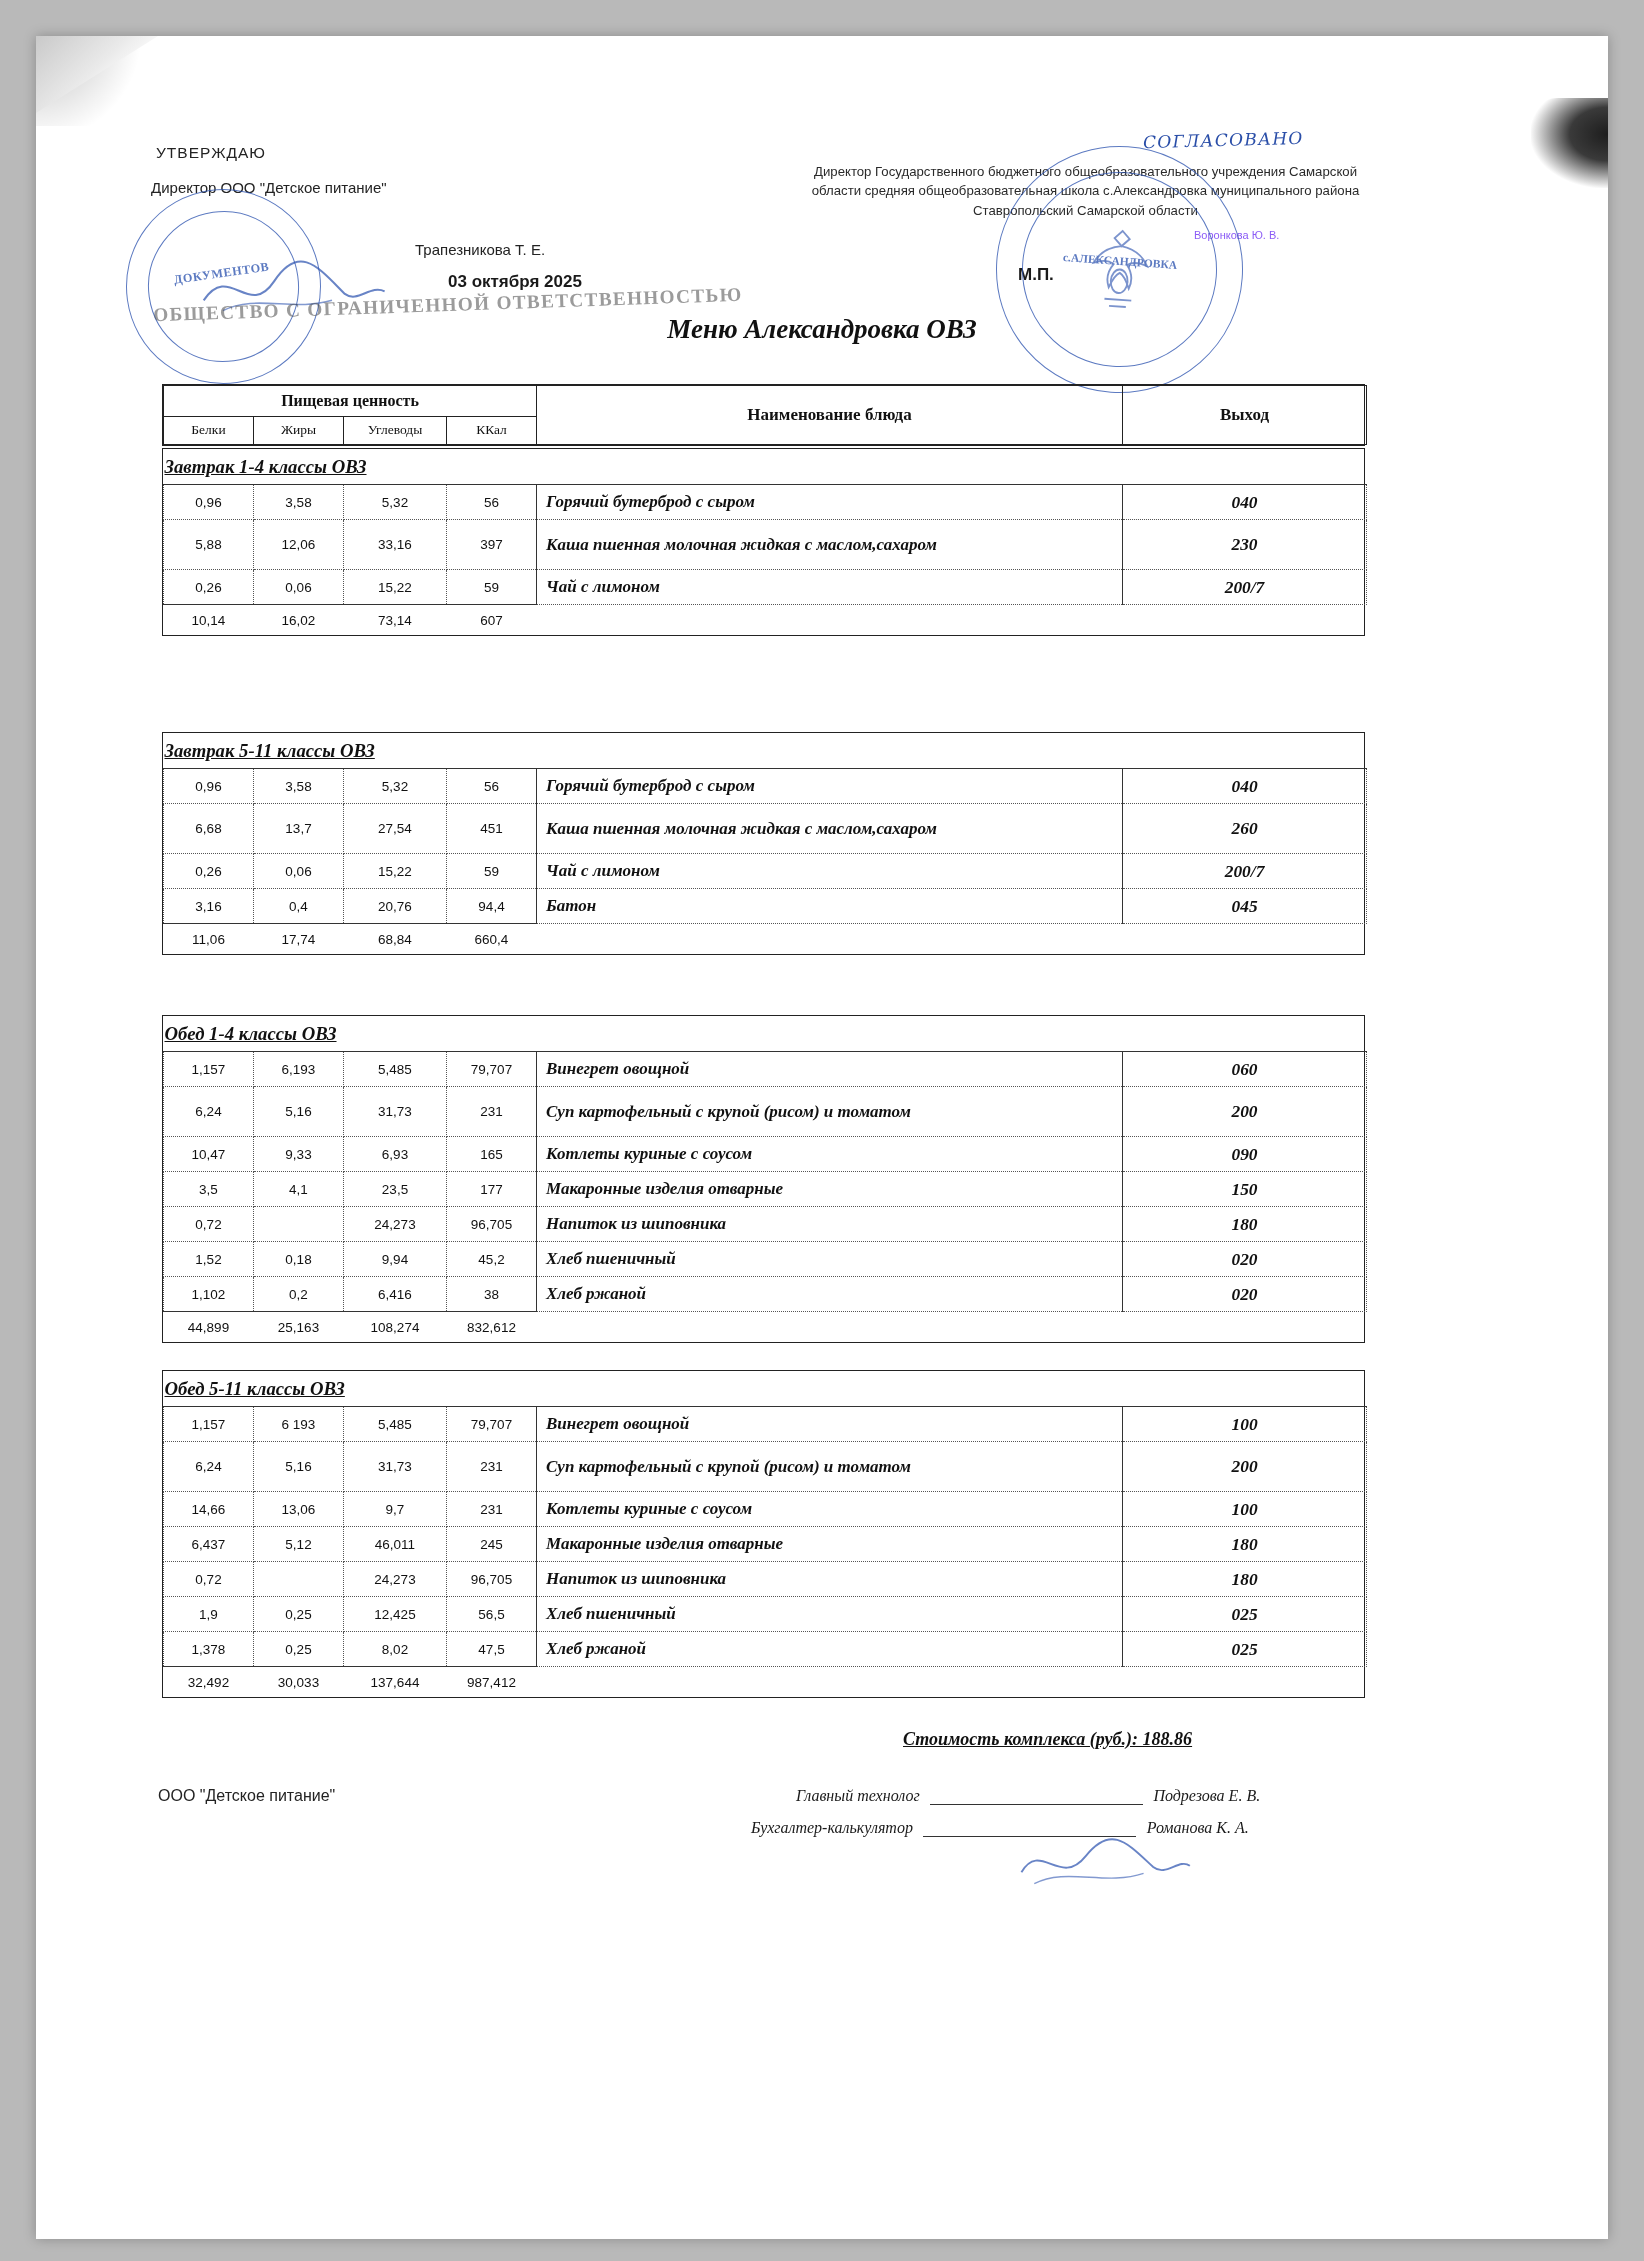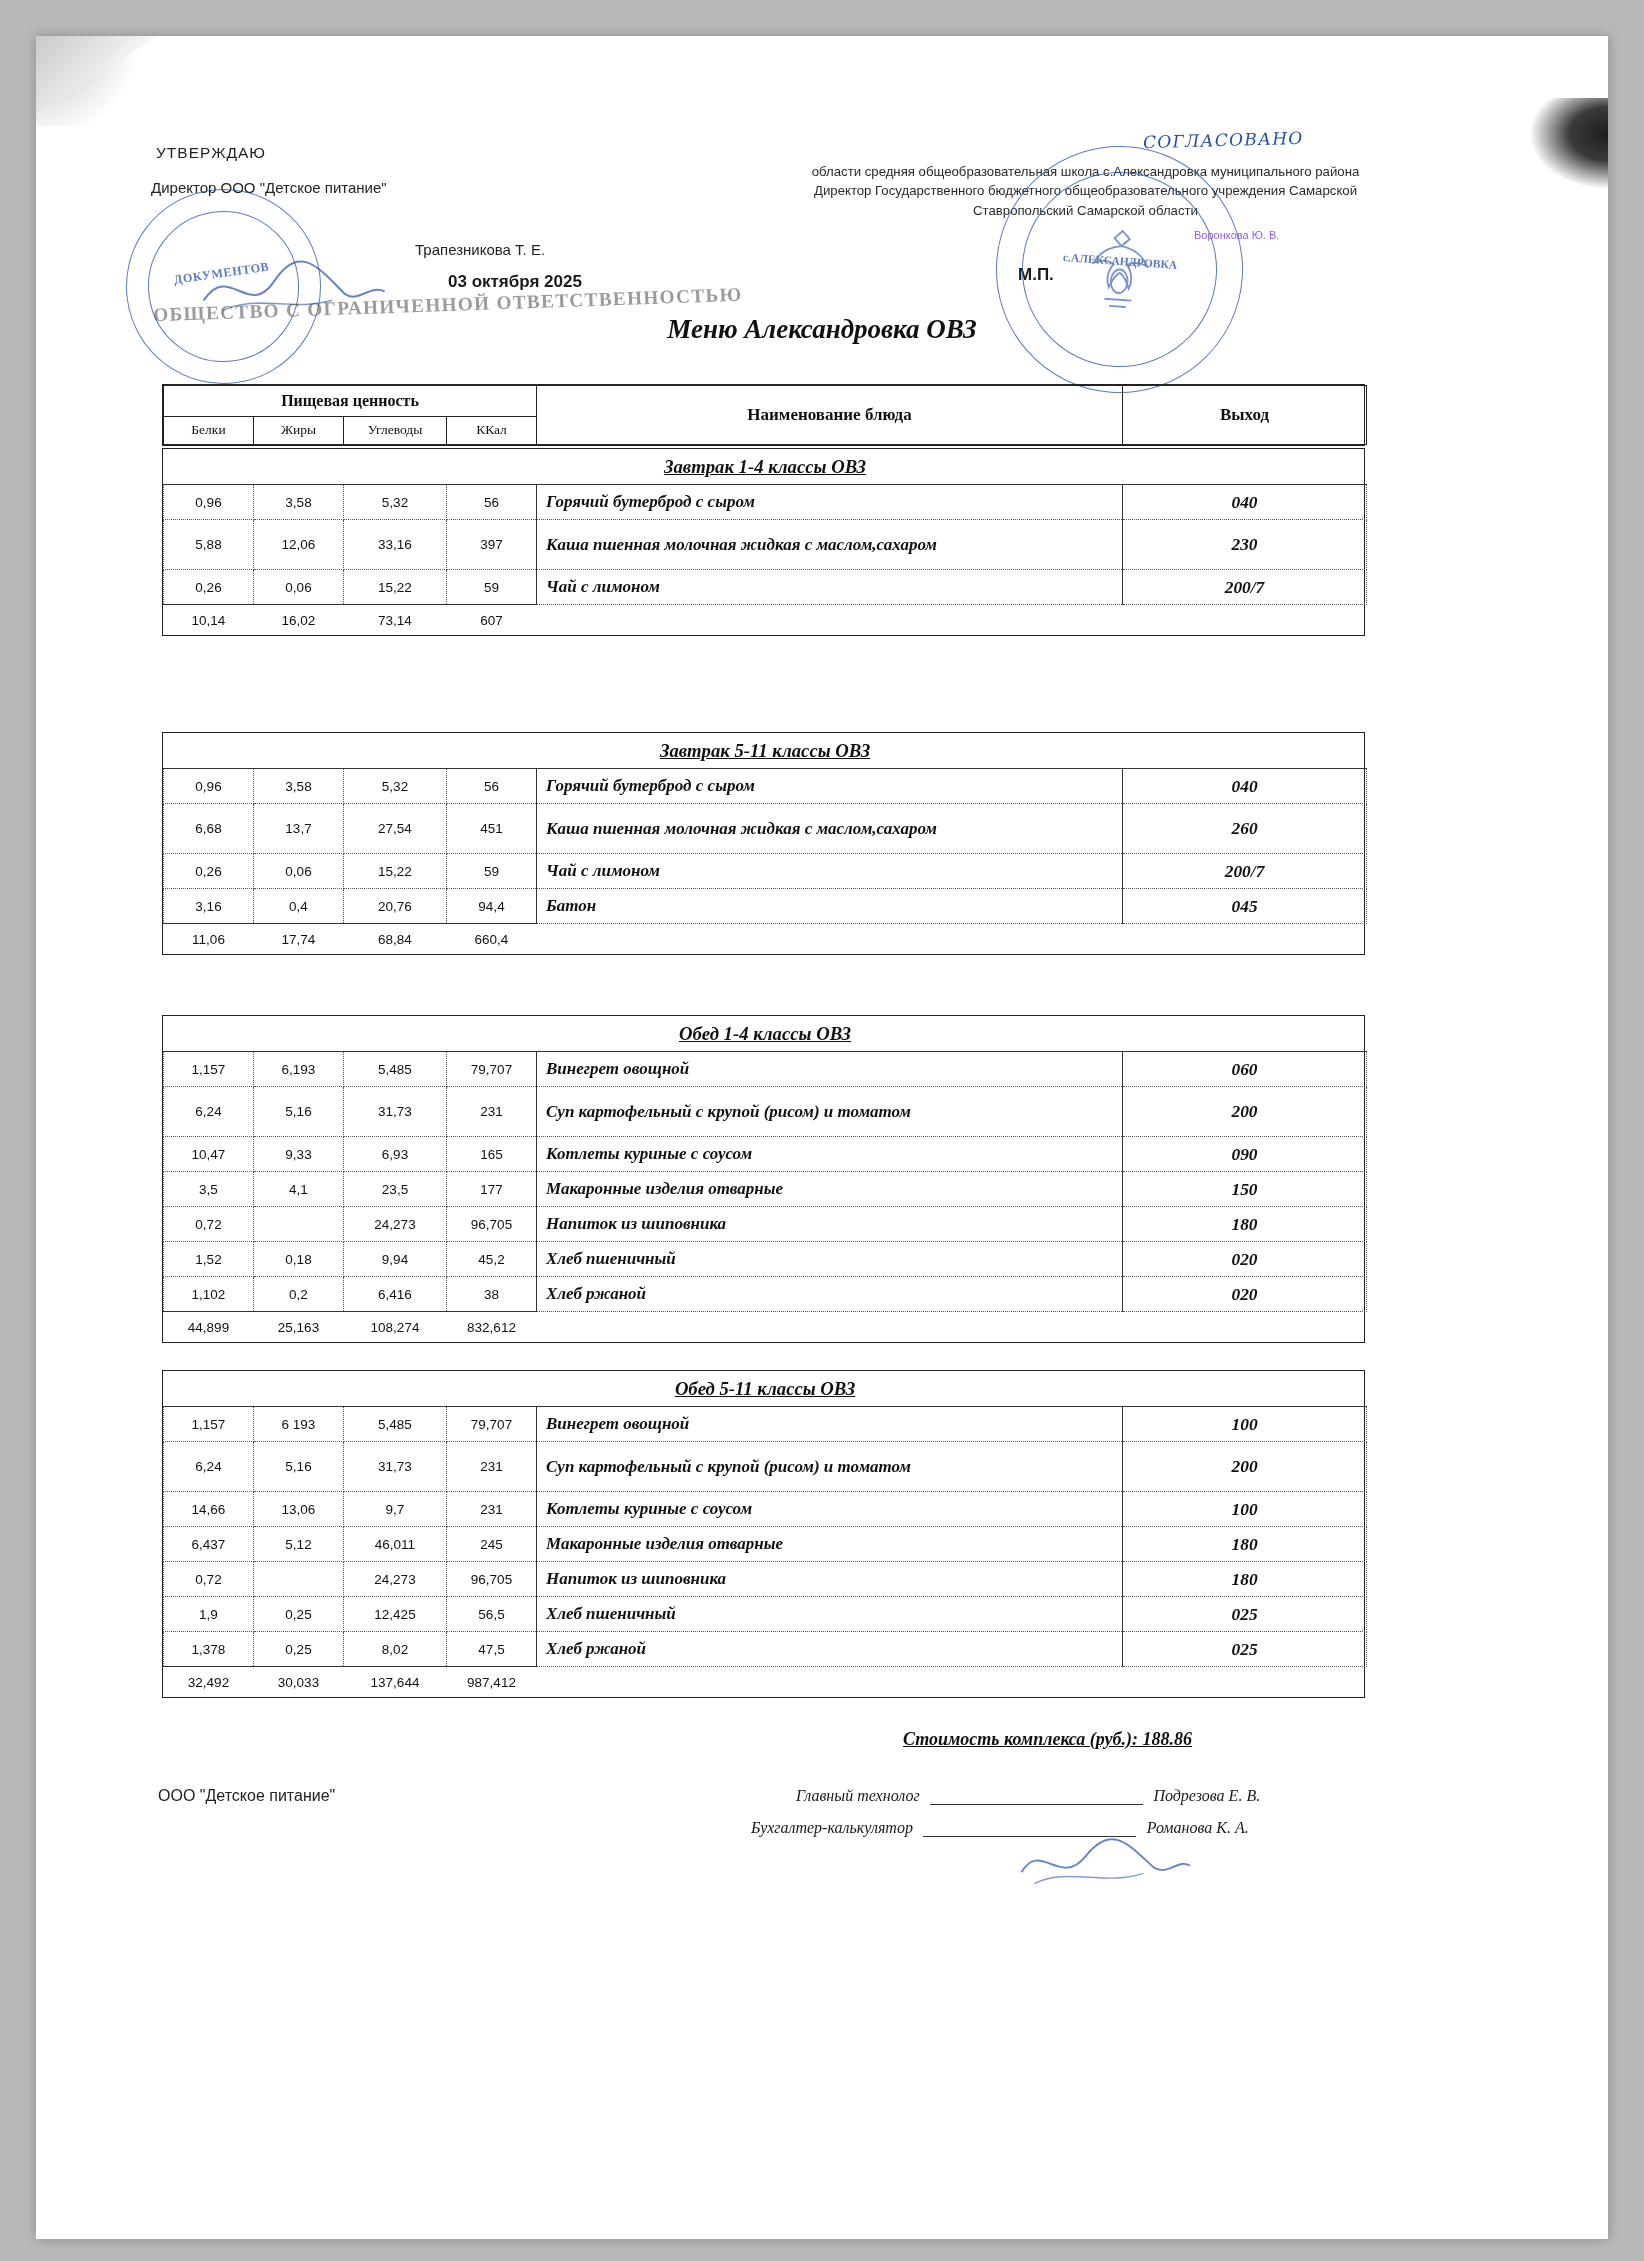--- a/index.html
+++ b/index.html
@@ -184,21 +184,21 @@
     table-layout: fixed;
   }
   .section td {
     border: 0.6px dotted #555;
     font-family: "Liberation Serif", serif;
     color: #111;
   }
   .sect-title td {
     border: none;
     border-bottom: 0.6px solid #333;
-    text-align: center;
+    text-align: left;
     font-size: 18.7px;
     font-style: italic;
     font-weight: bold;
     height: 33px;
     text-decoration: underline;
   }
   td.num {
     text-align: center;
     font-size: 13.5px;
     font-family: "Liberation Sans", sans-serif;
@@ -333,22 +333,22 @@
 
 <div class="page">
   <div class="content">
 
     <div class="hdr-approve">УТВЕРЖДАЮ</div>
     <div class="hdr-dir">Директор ООО "Детское питание"</div>
     <div class="hdr-dir-name">Трапезникова Т. Е.</div>
     <div class="hdr-date">03 октября 2025</div>
 
     <div class="hdr-right">
+      <span class="ln">Директор Государственного бюджетного общеобразовательного учреждения Самарской</span>
       <span class="ln">области средняя общеобразовательная школа с.Александровка муниципального района</span>
-      <span class="ln">Директор Государственного бюджетного общеобразовательного учреждения Самарской</span>
       <span class="ln">Ставропольский Самарской области</span>
     </div>
     <div class="hdr-agreed">СОГЛАСОВАНО</div>
     <div class="hdr-voronkova">Воронкова Ю. В.</div>
     <div class="hdr-mp">М.П.</div>
 
     <div class="stamp" id="stamp-left">
       <div class="stamp-inner"></div>
       <div class="stamp-txt">ДОКУМЕНТОВ</div>
     </div>

